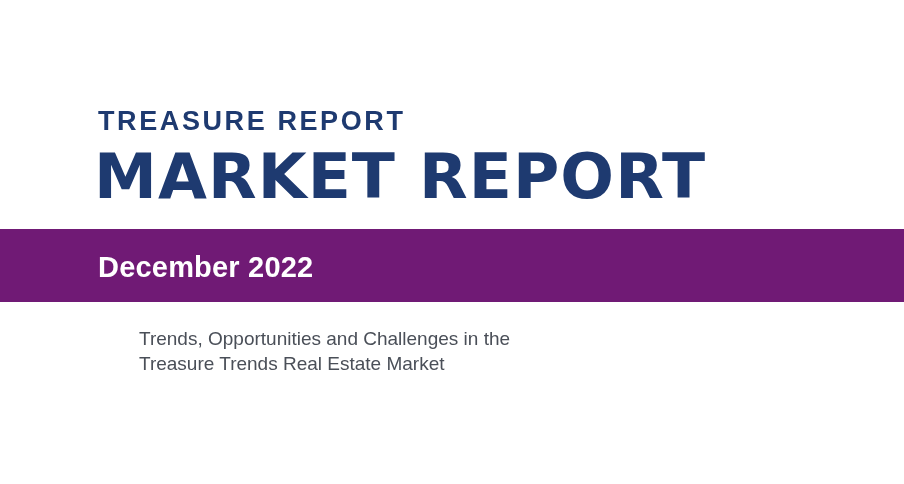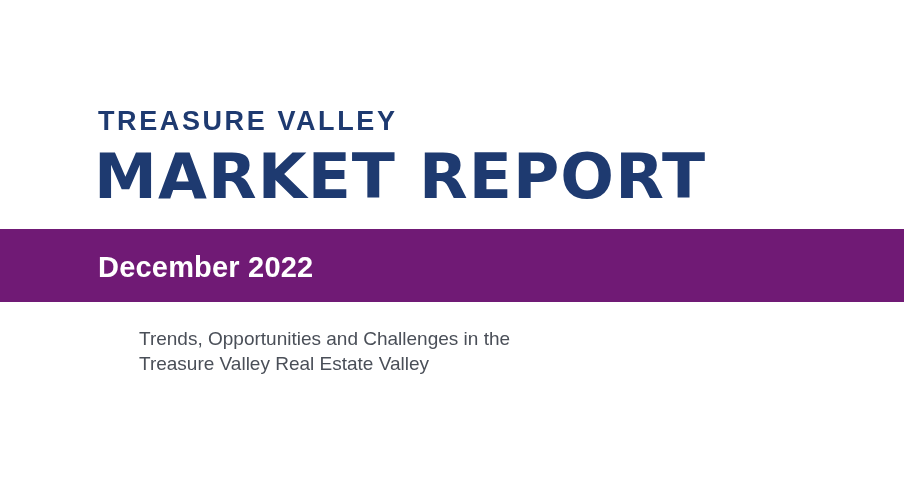--- a/index.html
+++ b/index.html
@@ -101,28 +101,28 @@
     white-space: nowrap;
   }
 </style>
 </head>
 <body>
 
 <div class="page">
 
   <div class="title-block">
 
-    <div class="eyebrow">TREASURE VALLEY</div>
+    <div class="eyebrow">TREASURE REPORT</div>
 
     <div class="main-title">MARKET REPORT</div>
 
   </div>
 
   <div class="date-banner">
     <div class="date-banner-text">December 2022</div>
   </div>
 
   <div class="subtitle">
     <span class="subtitle-line">Trends, Opportunities and Challenges in the</span>
-    <span class="subtitle-line">Treasure Valley Real Estate Valley</span>
+    <span class="subtitle-line">Treasure Trends Real Estate Market</span>
   </div>
 
 </div>
 
 </body></html>

